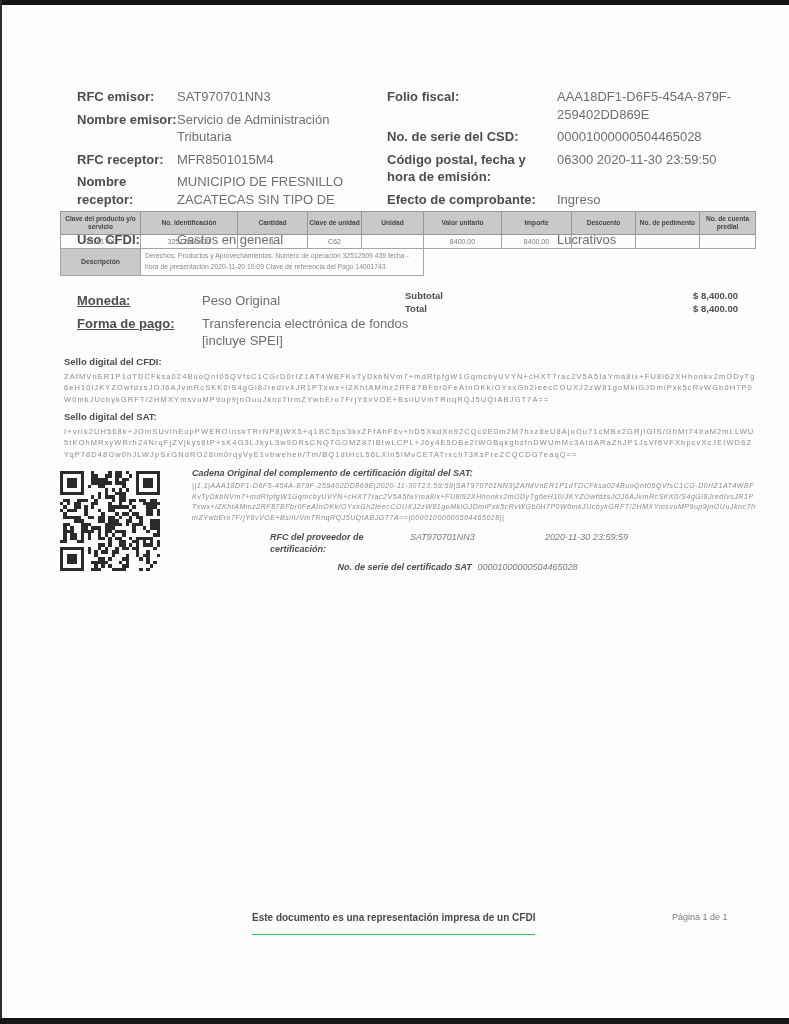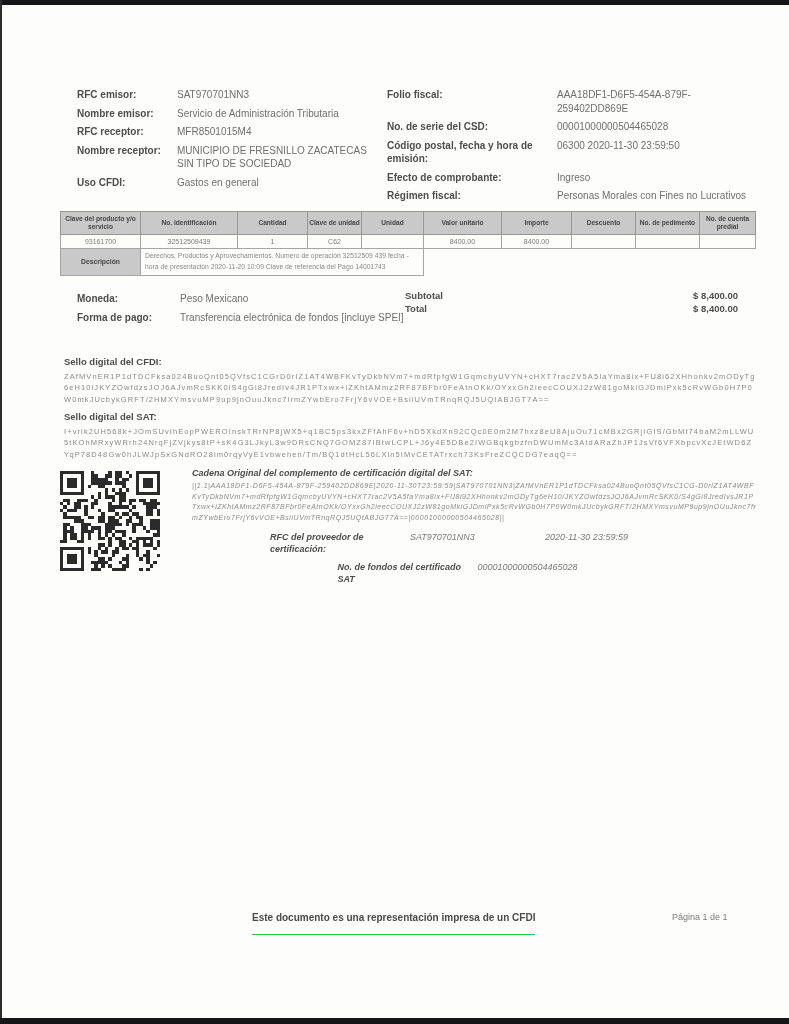--- a/index.html
+++ b/index.html
@@ -8,21 +8,21 @@
     font-family:"Liberation Sans","DejaVu Sans",sans-serif;color:#6e6e6e;
   }
   .edge-top{position:absolute;top:0;left:0;width:789px;height:5px;background:#161616;}
   .edge-bottom{position:absolute;bottom:0;left:0;width:789px;height:6px;background:#161616;}
   .edge-left{position:absolute;top:0;left:0;width:2px;height:1024px;background:#2e2e2e;}
 
   
   .section-info{position:absolute;top:88px;left:65px;width:692px;display:flex;}
   .info-col-left{width:310px;flex-shrink:0;}
   .info-col-right{flex:1;}
-  .info-row{display:flex;margin-bottom:5px;font-size:10px;line-height:1.35;padding-left:12px;}
+  .info-row{display:flex;margin-bottom:5px;font-size:13px;line-height:1.35;padding-left:12px;}
   .info-row .lbl{color:#4d4d4d;font-weight:bold;flex-shrink:0;}
   .info-col-left .lbl{width:100px;}
   .info-col-left .val{width:215px;}
   .info-col-right .lbl{width:170px;}
   .info-row .val{color:#6f6f6f;}
 
   .conceptos-title{position:absolute;top:182px;left:64px;font-size:11.5px;font-weight:bold;color:#4d4d4d;margin-top:28px;}
 
   
   .conceptos-table{position:absolute;top:211px;left:60px;width:695px;border-collapse:collapse;table-layout:fixed;}
@@ -35,21 +35,21 @@
     padding:1px 2px;height:11px;line-height:1.3;
   }
   .conceptos-table td.desc-label{background:#c9c9c9;color:#454545;font-weight:bold;font-size:6.8px;}
   .conceptos-table td.desc-text{
     text-align:left;font-size:6.8px;color:#8a8a8a;line-height:1.55;padding:2px 4px;vertical-align:top;
   }
   .conceptos-table td.no-border{border:none;background:transparent;}
 
   
   .payment{position:absolute;top:292px;left:65px;width:345px;}
-  .payment .info-row .lbl{width:103px;}
+  .payment .info-row .lbl{width:125px;text-decoration:underline;}
   .totals{position:absolute;top:290px;left:405px;width:333px;}
   .total-row{display:flex;justify-content:space-between;font-size:9.5px;font-weight:bold;color:#4d4d4d;margin-bottom:2px;}
 
   
   .sello{position:absolute;left:64px;width:694px;}
   .sello-cfdi{top:356px;}
   .sello-sat{top:411px;}
   .sello-label{font-size:9.5px;font-weight:bold;color:#4d4d4d;margin-bottom:4px;}
   .sello-text{font-size:7.5px;color:#8b8b8b;word-break:break-all;letter-spacing:1.1px;line-height:1.5;}
 
@@ -171,21 +171,21 @@
         <td class="desc-label">Descripción</td>
         <td class="desc-text" colspan="4">Derechos, Productos y Aprovechamientos. Numero de operación 32512509  439 fecha - hora de presentación  2020-11-20 10:09 Clave de referencia  del Pago 14001743</td>
         <td class="no-border" colspan="5"></td>
       </tr>
     </tbody>
   </table>
 
   <div class="payment">
     <div class="info-row">
       <span class="lbl">Moneda:</span>
-      <span class="val">Peso Mexicano</span>
+      <span class="val">Peso Original</span>
     </div>
     <div class="info-row">
       <span class="lbl">Forma de pago:</span>
       <span class="val">Transferencia electrónica de fondos [incluye SPEI]</span>
     </div>
   </div>
 
   <div class="totals">
     <div class="total-row">
       <span>Subtotal</span>
@@ -519,20 +519,20 @@
 
   <div class="cadena">
     <div class="cadena-label">Cadena Original del complemento de certificación digital del SAT:</div>
     <div class="cadena-text">||1.1|AAA18DF1-D6F5-454A-879F-259402DD869E|2020-11-30T23:59:59|SAT970701NN3|ZAfMVnER1P1dTDCFksa024BuoQnt05QVfsC1CG-D0rIZ1AT4WBFKvTyDkbNVm7+mdRfpfgW1GqmcbyUVYN+cHXT7rac2V5A5faYma8ix+FU8i92XHhonkv2mODyTg6eH10/JKYZOwfdzsJOJ6AJvmRcSKK0/S4gGi8JredIvsJR1PTxwx+iZKhtAMmz2RF87BFbr0FeAtnOKk/OYxxGh2ieecCOUXJ2zW81goMkiGJDmiPxk5cRvWGb0H7P0W0mkJUcbykGRFT/2HMXYmsvuMP9up9jnOUuJknc7frmZYwbEro7FrjY6vVOE+BsiiUVmTRnqRQJ5UQtABJGT7A==|00001000000504465028||</div>
     <div class="cert-row">
       <span class="cert-lbl">RFC del proveedor de certificación:</span>
       <span class="cert-val">SAT970701NN3</span>
       <span class="cert-val">2020-11-30 23:59:59</span>
     </div>
     <div class="cert-row">
-      <span class="cert-lbl">No. de fondos del certificado SAT</span>
+      <span class="cert-lbl">No. de serie del certificado SAT</span>
       <span class="cert-val">00001000000504465028</span>
     </div>
   </div>
 
   <div class="footer-note">Este documento es una representación impresa de un CFDI</div>
   <div class="page-indicator">Página 1 de 1</div>
 </div>
 
 </body></html>

